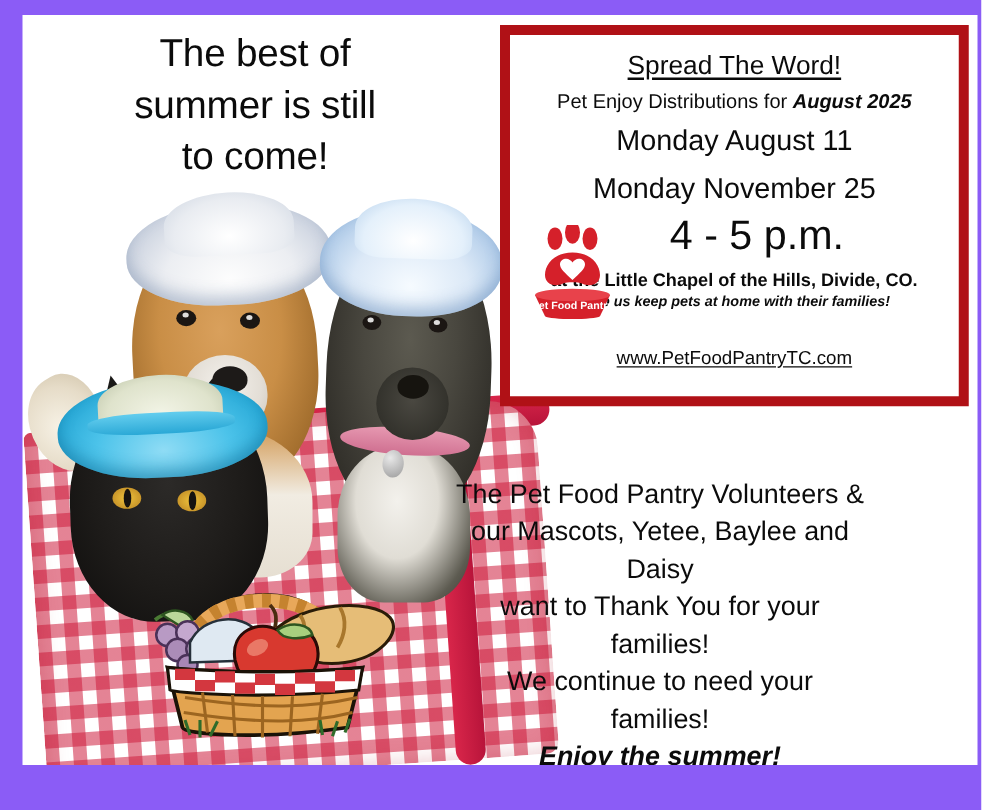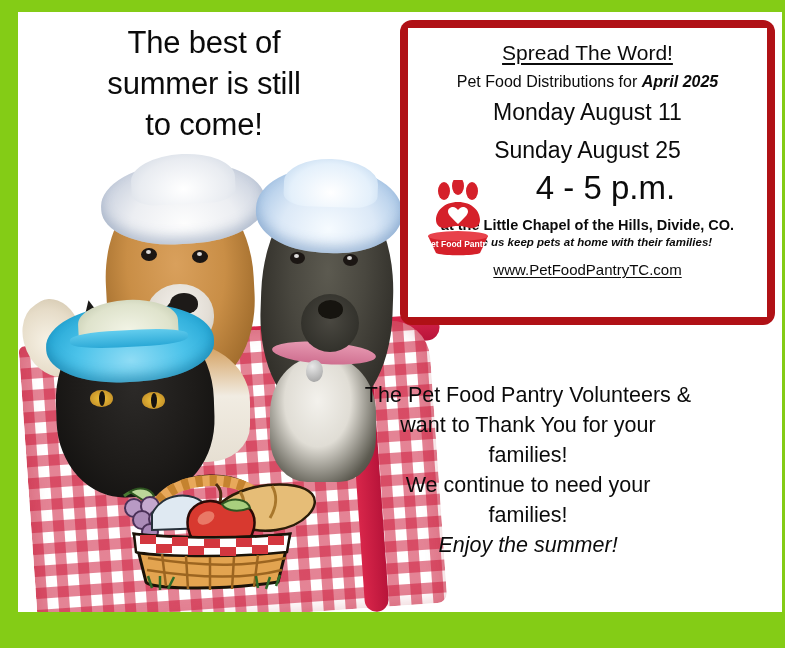--- a/index.html
+++ b/index.html
@@ -5,21 +5,21 @@
 <style>
   html, body {
     margin: 0;
     padding: 0;
     background: #ffffff;
   }
   #flyer {
     position: relative;
     width: 785px;
     height: 648px;
-    background: #84cc16;
+    background: #8b5cf6;
     overflow: hidden;
     font-family: "Liberation Sans", sans-serif;
   }
   
   #canvas {
     position: absolute;
     left: 18px;
     top: 12px;
     width: 764px;
     height: 600px;
@@ -47,21 +47,20 @@
   #redbox {
     position: absolute;
     left: 382px;
     top: 8px;
     width: 375px;
     height: 305px;
     background: #b01116;
     padding: 8px;
     box-sizing: border-box;
     z-index: 50;
-    border-radius: 12px;
   }
   #redbox-inner {
     position: relative;
     width: 100%;
     height: 100%;
     background: #ffffff;
     box-sizing: border-box;
     padding: 8px 10px 6px 10px;
   }
   .rb-title {
@@ -113,21 +112,21 @@
     font-weight: 600;
     color: #0b0b0b;
     margin-top: 3px;
   }
   .rb-url {
     text-align: center;
     font-size: 15px;
     color: #0b0b0b;
     text-decoration: underline;
     text-underline-offset: 2px;
-    margin-top: 13px;
+    margin-top: 30px;
     cursor: pointer;
   }
 
   
   #logo {
     position: absolute;
     left: 14px;
     top: 152px;
     width: 72px;
     height: 78px;
@@ -139,21 +138,21 @@
     left: 334px;
     top: 368px;
     width: 352px;
     text-align: center;
     font-size: 21.5px;
     line-height: 30px;
     font-weight: 500;
     color: #0b0b0b;
     z-index: 40;
   }
-  #thanks .italic { font-style: italic; font-weight: 400; }
+  #thanks .italic { font-style: italic; font-weight: 700; }
 
   
   #photo {
     position: absolute;
     left: 0;
     top: 0;
     width: 764px;
     height: 600px;
     z-index: 10;
   }
@@ -468,24 +467,24 @@
       <div>The best of</div>
       <div>summer is still</div>
       <div>to come!</div>
     </div>
 
     <div id="redbox">
       <div id="redbox-inner">
 
         <div class="rb-title">Spread The Word!</div>
 
-        <div class="rb-sub"><span>Pet Food Distributions for </span><span class="it">April 2025</span></div>
+        <div class="rb-sub"><span>Pet Enjoy Distributions for </span><span class="it">August 2025</span></div>
 
         <div class="rb-date">Monday August 11</div>
-        <div class="rb-date">Sunday August 25</div>
+        <div class="rb-date">Monday November 25</div>
         <div class="rb-time">4 - 5 p.m.</div>
 
         <div class="rb-venue">at the Little Chapel of the Hills, Divide, CO.</div>
         <div class="rb-tag">Help us keep pets at home with their families!</div>
         <div class="rb-url">www.PetFoodPantryTC.com</div>
 
         <svg id="logo" viewBox="0 0 72 78">
           <g fill="#d5202a">
             <ellipse cx="22" cy="11" rx="6" ry="9"></ellipse>
             <ellipse cx="36" cy="6" rx="6" ry="9"></ellipse>
@@ -495,20 +494,21 @@
           <path d="M36 44 C30 38 26 35 26 31.5 C26 28.5 28.5 27 31 27 C33 27 35 28.5 36 30 C37 28.5 39 27 41 27 C43.5 27 46 28.5 46 31.5 C46 35 42 38 36 44 Z" fill="#ffffff"></path>
           <path d="M6 56 L66 56 L58 73 C54 76 18 76 14 73 Z" fill="#d5202a"></path>
           <ellipse cx="36" cy="56" rx="30" ry="5" fill="#e8424b"></ellipse>
           <text x="36" y="67" font-family="'Liberation Sans', sans-serif" font-size="8.5" font-weight="bold" fill="#ffffff" text-anchor="middle">Pet Food Pantry</text>
         </svg>
       </div>
     </div>
 
     <div id="thanks">
       <div>The Pet Food Pantry Volunteers &amp;</div>
+      <div>our Mascots, Yetee, Baylee and Daisy</div>
       <div>want to Thank You for your</div>
       <div>families!</div>
       <div>We continue to need your</div>
       <div>families!</div>
       <div class="italic">Enjoy the summer!</div>
     </div>
 
   </div>
 </div>
 

